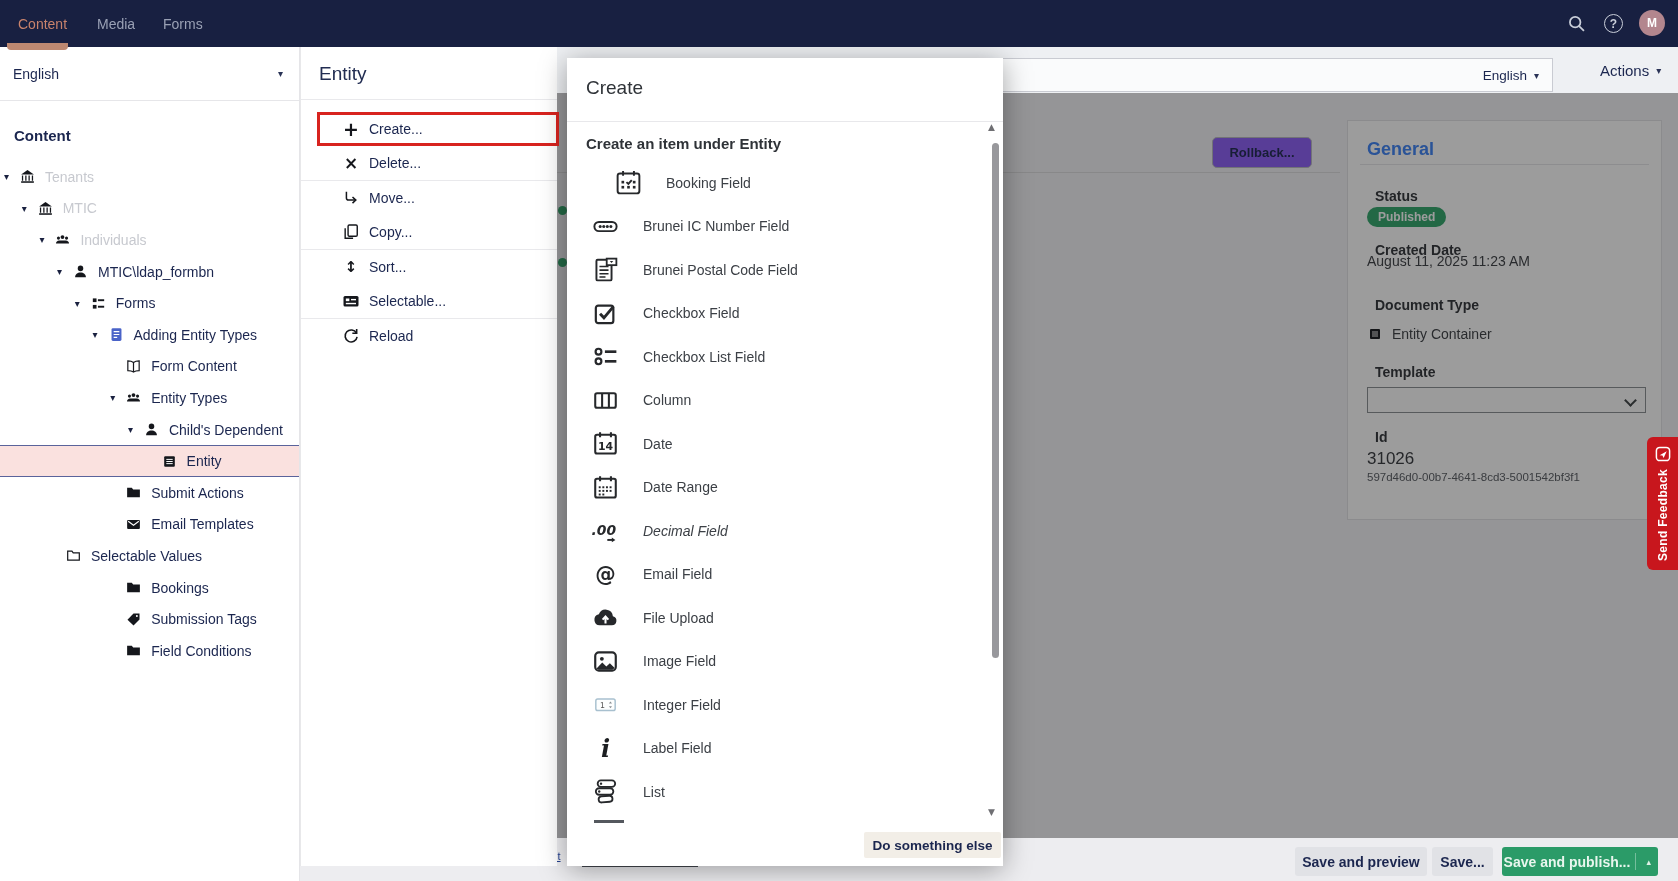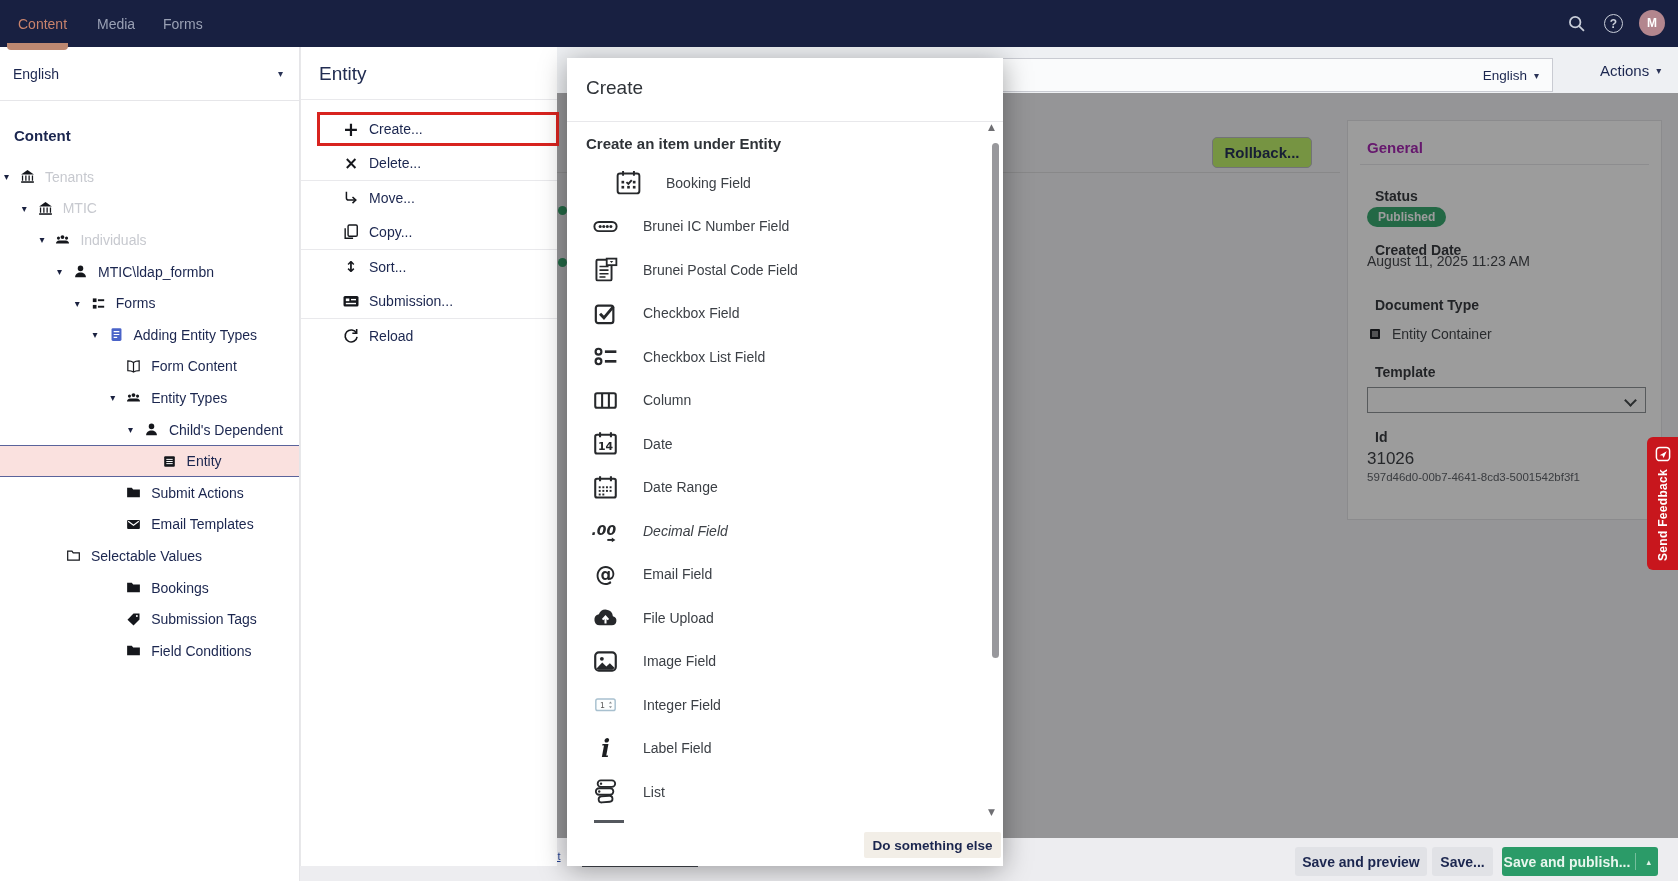--- a/index.html
+++ b/index.html
@@ -25,25 +25,25 @@
            box-sizing:border-box;display:flex;align-items:center;justify-content:flex-end;}
   .langsel{display:flex;align-items:center;gap:7px;padding-right:13px;font-size:13.5px;color:#1b264f;cursor:pointer;}
   .actions{position:absolute;left:1043px;top:0;height:46px;display:flex;align-items:center;gap:7px;font-size:15px;
            color:#1b264f;cursor:pointer;}
   .car{font-family:"DejaVu Sans",sans-serif;font-size:10px;color:#2a3356;}
 
   
   .underlay{position:absolute;left:557px;top:93px;width:1121px;height:745px;background:#f3f3f6;z-index:1;}
   .uline{position:absolute;left:0;top:79px;width:783px;height:1px;background:#dcdcdf;}
   .gdot{position:absolute;left:1px;width:9px;height:9px;border-radius:50%;background:#2fa56a;}
-  .rollback{position:absolute;left:655px;top:44px;width:100px;height:31px;background:#bef264;border:1px solid #b7b9bf;
-            border-radius:5px;color:#1b264f;font-size:15px;font-weight:600;display:flex;align-items:center;
+  .rollback{position:absolute;left:655px;top:44px;width:100px;height:31px;background:#8b5cf6;border:1px solid #b7b9bf;
+            border-radius:5px;color:#1b264f;font-size:13px;font-weight:600;display:flex;align-items:center;
             justify-content:center;cursor:pointer;box-sizing:border-box;}
   .gcard{position:absolute;left:790px;top:27px;width:315px;height:400px;background:#fff;border:1px solid #e2e2e6;box-sizing:border-box;}
-  .gtitle{position:absolute;left:19px;top:18px;font-size:15px;font-weight:700;color:#a21caf;}
+  .gtitle{position:absolute;left:19px;top:18px;font-size:18px;font-weight:700;color:#3b82f6;}
   .gdiv{position:absolute;left:12px;right:12px;top:43px;height:1px;background:#e6e6e9;}
   .glabel{position:absolute;left:19px;font-size:14px;font-weight:700;color:#2e3136;margin-left:8px;}
   .gvalue{position:absolute;left:19px;font-size:14px;color:#3a3d42;}
   .badge{position:absolute;left:19px;top:86px;padding:3px 11px;border-radius:10px;background:#2fa56a;color:#fff;
          font-size:12px;font-weight:700;}
   .dtrow{position:absolute;left:19px;top:205px;display:flex;align-items:center;gap:9px;font-size:14px;color:#3a3d42;}
   .dticon{width:16px;height:16px;}
   .tselect{position:absolute;left:19px;top:266px;width:279px;height:26px;border:1px solid #888d92;background:#fdfdfe;
            box-sizing:border-box;cursor:pointer;}
   .chev{position:absolute;right:10px;top:8px;width:7px;height:7px;border-right:2px solid #3c4043;border-bottom:2px solid #3c4043;
@@ -418,21 +418,21 @@
           </div>
           <div class="ctxrow">
             <span class="cicon">
               <svg viewBox="0 0 24 24">
                 <rect x="3" y="6" width="18" height="12.5" rx="1.8" fill="#15171c"></rect>
                 <rect x="5.8" y="9" width="4.2" height="3.2" fill="#fff"></rect>
                 <rect x="12" y="9.5" width="6" height="1.7" fill="#fff"></rect>
                 <rect x="5.8" y="14.2" width="12.2" height="1.7" fill="#fff"></rect>
               </svg>
             </span>
-            <span class="clabel">Submission...</span>
+            <span class="clabel">Selectable...</span>
           </div>
         </div>
         <div class="ctxgroup">
           <div class="ctxrow">
             <span class="cicon">
               <svg viewBox="0 0 24 24">
                 <path d="M18.5 8.5A7.2 7.2 0 1 0 19.3 13" fill="none" stroke="#15171c" stroke-width="1.9"></path>
                 <path d="M18.8 3.5v5.2h-5.2" fill="none" stroke="#15171c" stroke-width="1.9"></path>
               </svg>
             </span>

